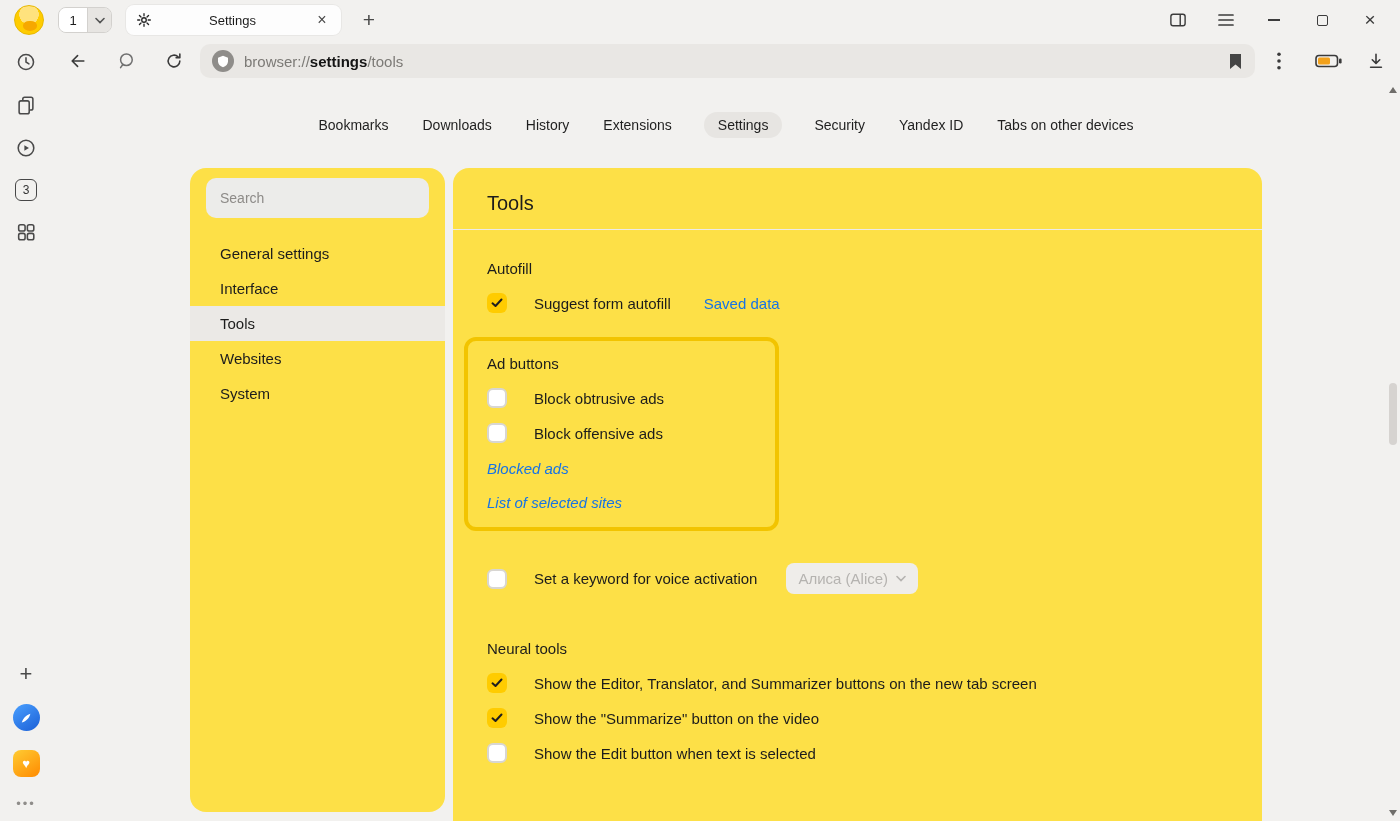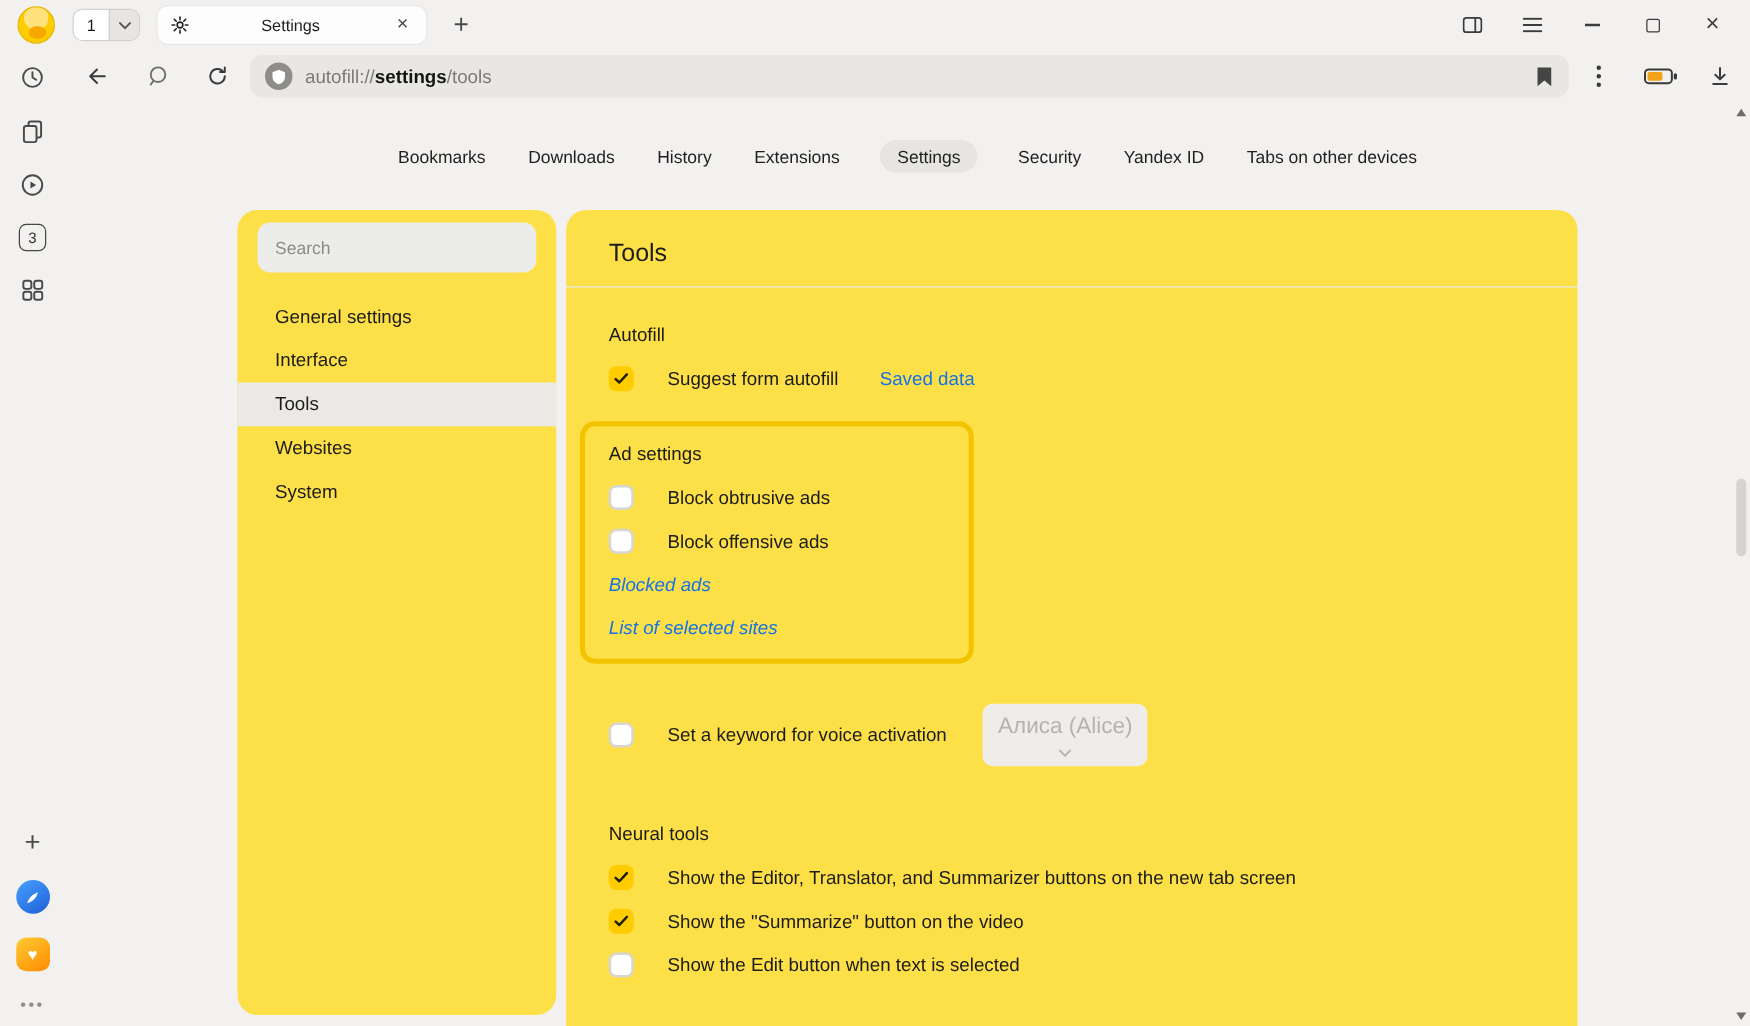--- a/index.html
+++ b/index.html
@@ -97,21 +97,21 @@
   .cb.checked { background:#ffcc00; }
   .cb.un { background:#fff; border:2px solid #d8d6d2; }
   .row-label { margin-left:12px; font-size:15px; }
   .link { color:#1673e6; font-size:15px; cursor:pointer; text-decoration:none; }
   .row .link { margin-left:18px; }
   .ad-frame { border:4px solid #f2c400; border-radius:12px; width:315px; margin:24px 0 0 -23px;
     padding:14px 20px 16px 19px; }
   .ad-frame .stack-link { display:block; margin-top:17px;font-style:italic; }
   .section-alice { margin-top:32px; }
   .dropdown { margin-left:14px; background:#efedea; border-radius:8px; padding:7px 12px;
-    display:inline-flex; align-items:center; gap:8px; color:#b5b3b0; font-size:18px; cursor:pointer;flex-direction:column; }
+    display:inline-flex; align-items:center; gap:8px; color:#b5b3b0; font-size:15px; cursor:pointer; }
   .section-neural { margin-top:46px; }
 
   
   .scrollbar { position:absolute; top:0; right:0; bottom:0; width:14px; }
   .scroll-up { position:absolute; top:5px; right:3px; width:0; height:0;
     border-left:4px solid transparent; border-right:4px solid transparent; border-bottom:6px solid #6f6d6a; }
   .scroll-down { position:absolute; bottom:5px; right:3px; width:0; height:0;
     border-left:4px solid transparent; border-right:4px solid transparent; border-top:6px solid #6f6d6a; }
   .scroll-thumb { position:absolute; top:301px; right:3px; width:8px; height:62px;
     background:#d6d3d0; border-radius:4px; cursor:grab; }
@@ -229,21 +229,21 @@
             <path d="M19 3.5V8h-4.5" fill="none" stroke="#3a3a3a" stroke-width="1.9" stroke-linecap="round" stroke-linejoin="round"></path>
           </svg>
       </div>
 
       <div class="addressbar">
         <div class="site-badge">
           <svg width="12" height="13" viewBox="0 0 12 13">
               <path d="M6 .8l5 1.9v3.6c0 3-2 5.1-5 6-3-.9-5-3-5-6V2.7z" fill="#fff"></path>
             </svg>
         </div>
-        <span class="url"><span>autofill://</span><span class="host">settings</span><span>/tools</span></span>
+        <span class="url"><span>browser://</span><span class="host">settings</span><span>/tools</span></span>
         <div class="bm-btn">
           <svg width="15" height="17" viewBox="0 0 15 17">
               <path d="M2 1h11v15l-5.5-4.6L2 16z" fill="#454545"></path>
             </svg>
         </div>
       </div>
 
       <div class="tb-after">
         <div class="dots-v">
           <svg width="4" height="18" viewBox="0 0 4 18">
@@ -315,21 +315,21 @@
                   <svg width="12" height="10" viewBox="0 0 12 10">
                       <path d="M1.5 5.3L4.5 8l6-6.5" stroke="#1f1f1f" stroke-width="2" fill="none" stroke-linecap="round" stroke-linejoin="round"></path>
                     </svg>
                 </div>
                 <span class="row-label">Suggest form autofill</span>
                 <a class="link">Saved data</a>
               </div>
             </div>
 
             <div class="ad-frame">
-              <div class="section-h">Ad settings</div>
+              <div class="section-h">Ad buttons</div>
               <div class="row">
                 <div class="cb un"></div>
                 <span class="row-label">Block obtrusive ads</span>
               </div>
               <div class="row">
                 <div class="cb un"></div>
                 <span class="row-label">Block offensive ads</span>
               </div>
               <a class="link stack-link">Blocked ads</a>
               <a class="link stack-link">List of selected sites</a>

